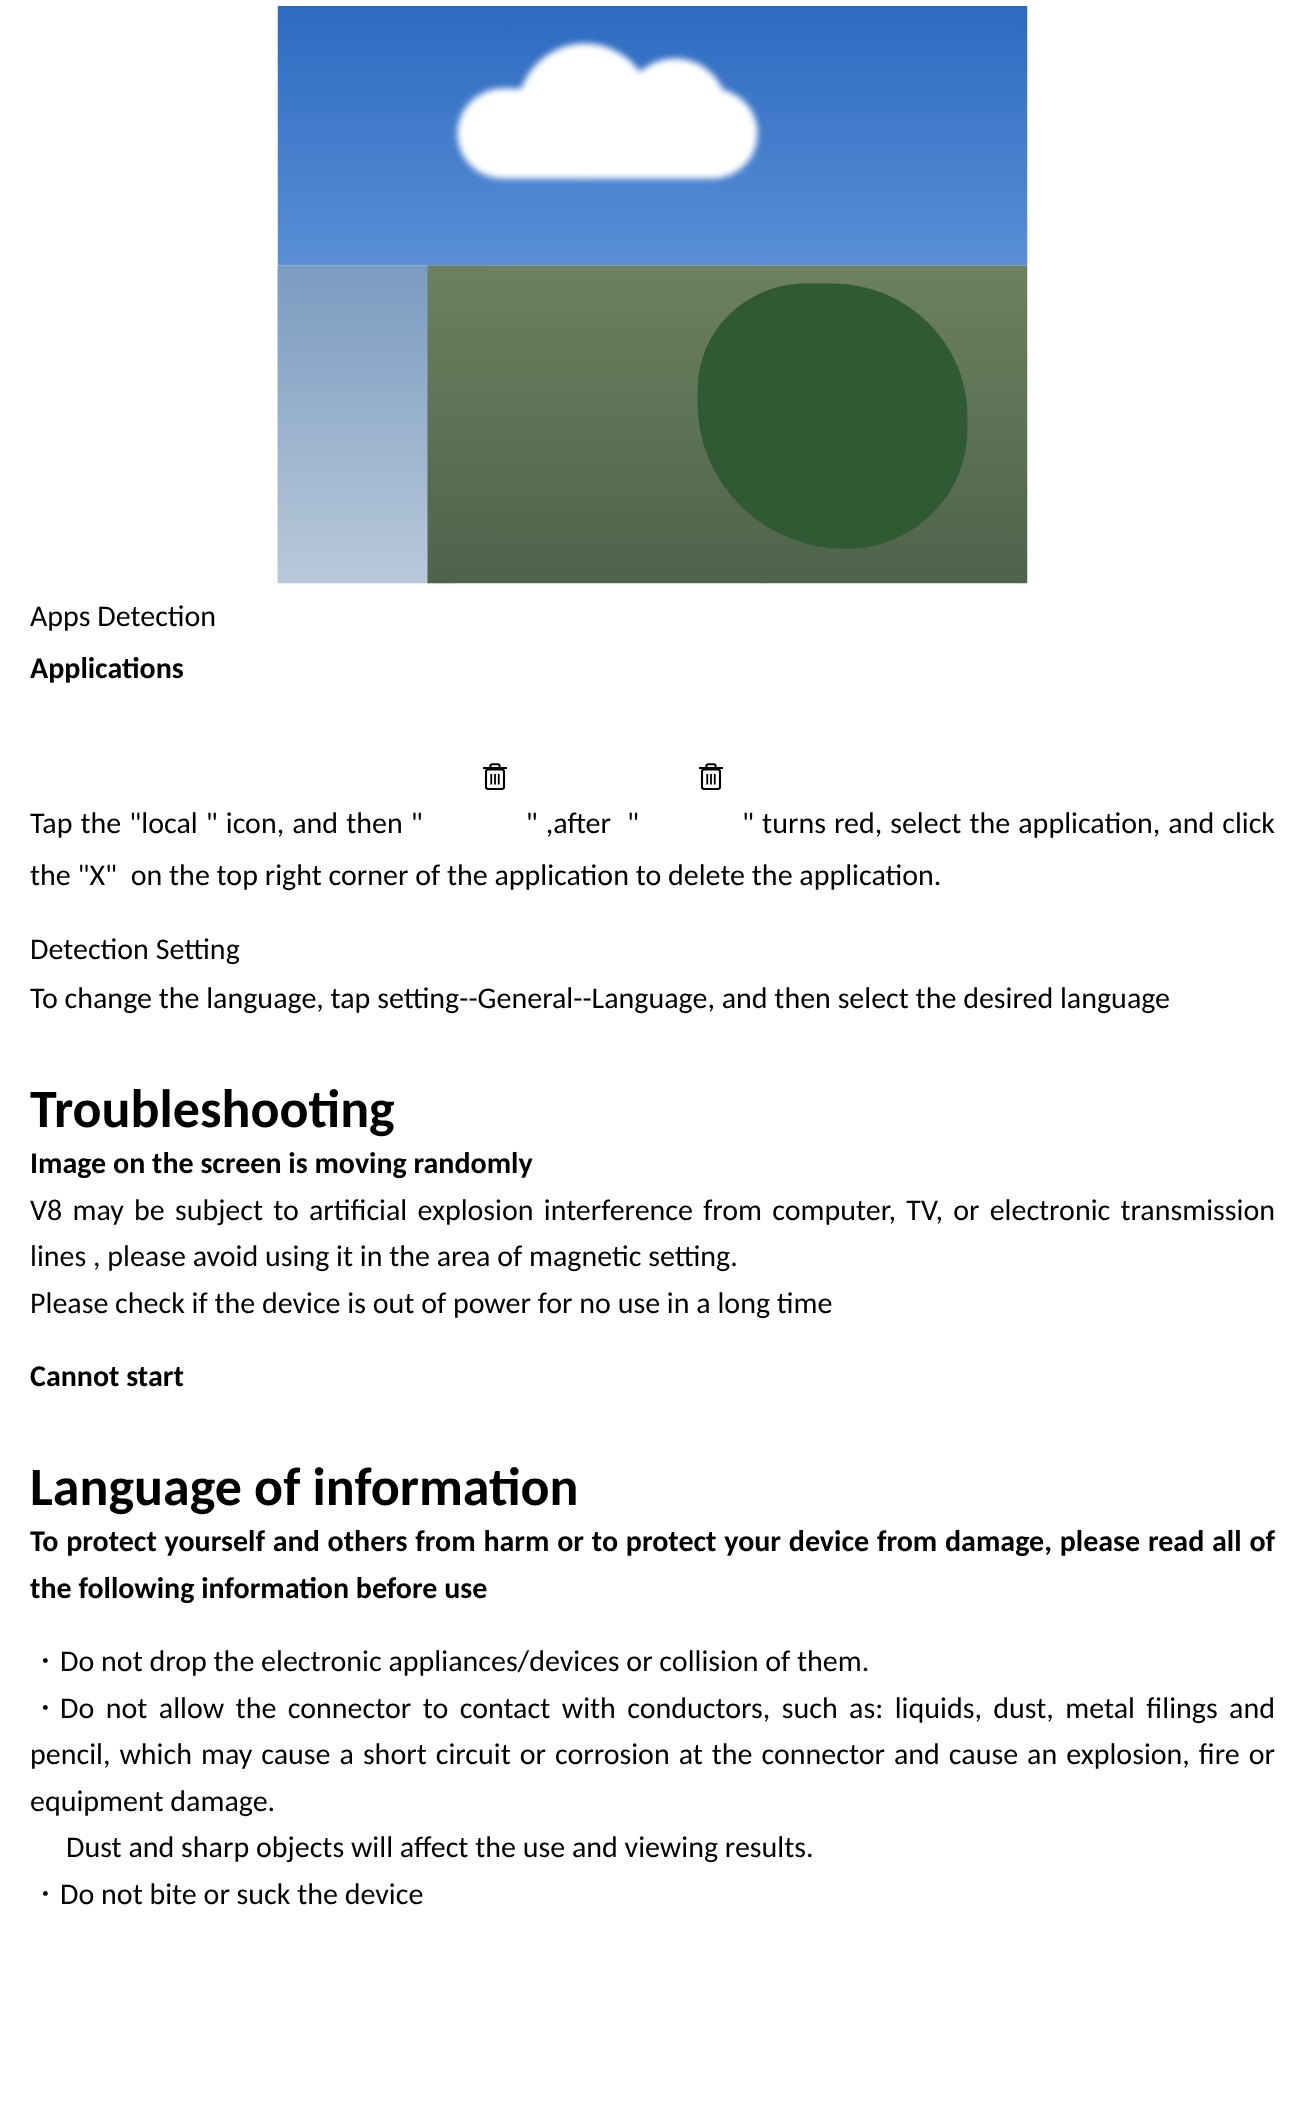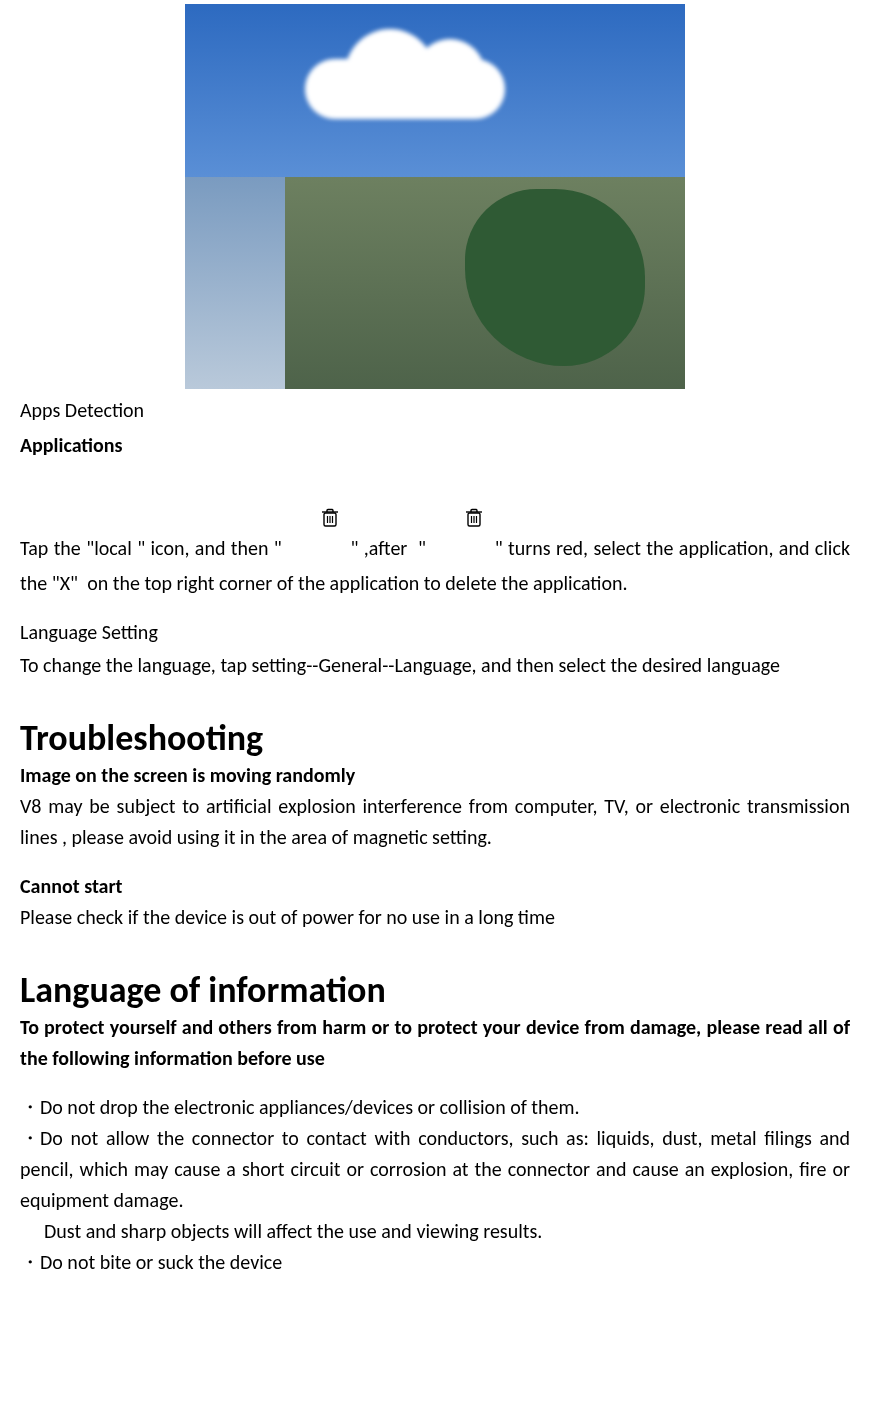--- a/index.html
+++ b/index.html
@@ -83,29 +83,29 @@
       <svg width="18" height="20" viewBox="0 0 18 20">
         <rect x="3" y="5" width="12" height="13" rx="1.5" fill="none" stroke="#000" stroke-width="1.4"></rect>
         <path d="M1 4 h16" stroke="#000" stroke-width="1.4"></path>
         <path d="M6 4 v-1.5 a1 1 0 0 1 1 -1 h4 a1 1 0 0 1 1 1 V4" fill="none" stroke="#000" stroke-width="1.4"></path>
         <path d="M6.5 8 v7 M9 8 v7 M11.5 8 v7" stroke="#000" stroke-width="1.2"></path>
       </svg>
     </span>
     <span> " turns red, select the application, and click the "X"  on the top right corner of the application to delete the application.</span>
   </div>
 
-  <div class="body-text gap-sm">Language Setting</div>
+  <div class="body-text gap-sm">Detection Setting</div>
   <div class="body-text para">To change the language, tap setting--General--Language, and then select the desired language</div>
 
   <div class="h1">Troubleshooting</div>
   <div class="body-text bold">Image on the screen is moving randomly</div>
   <div class="body-text justify">V8 may be subject to artificial explosion interference from computer, TV, or electronic transmission lines , please avoid using it in the area of magnetic setting.</div>
 
+  <div class="body-text">Please check if the device is out of power for no use in a long time</div>
   <div class="body-text bold gap-sm">Cannot start</div>
-  <div class="body-text">Please check if the device is out of power for no use in a long time</div>
 
   <div class="h1">Language of information</div>
   <div class="body-text bold justify">To protect yourself and others from harm or to protect your device from damage, please read all of the following information before use</div>
 
   <div class="body-text gap-sm">
     <div class="bullet-line"><span class="dot">・</span><span>Do not drop the electronic appliances/devices or collision of them.</span></div>
     <div class="bullet-line justify"><span class="dot">・</span><span>Do not allow the connector to contact with conductors, such as: liquids, dust, metal filings and pencil, which may cause a short circuit or corrosion at the connector and cause an explosion, fire or equipment damage.</span></div>
     <div class="bullet-line" style="padding-left:1.2em"><span>Dust and sharp objects will affect the use and viewing results.</span></div>
     <div class="bullet-line"><span class="dot">・</span><span>Do not bite or suck the device</span></div>
   </div>

